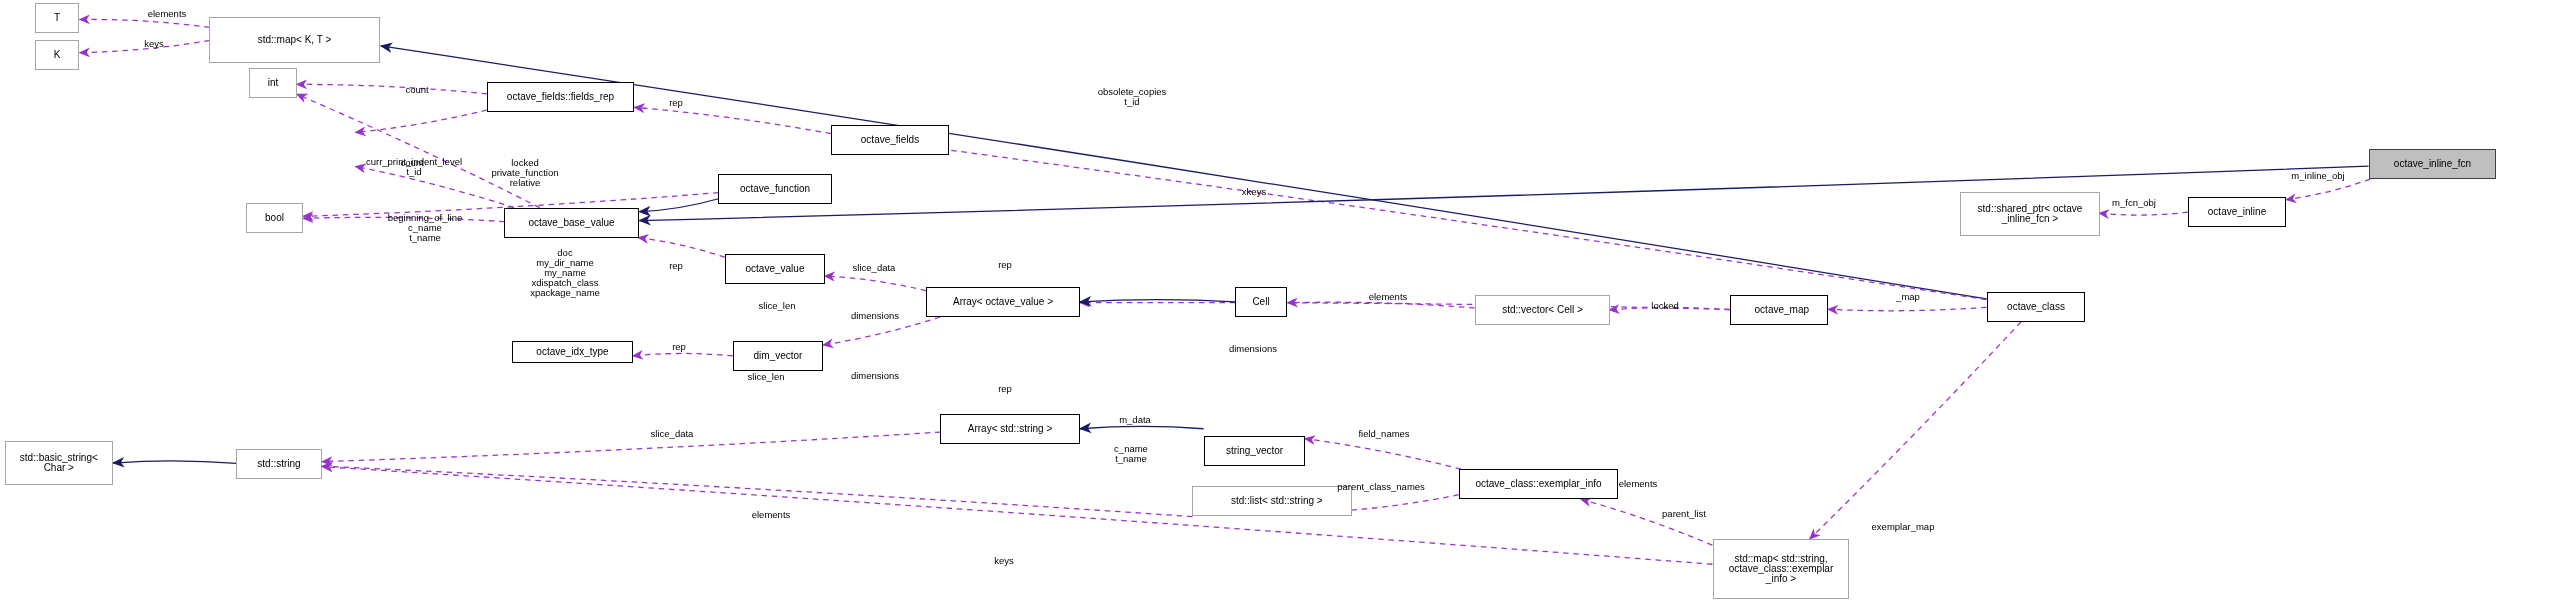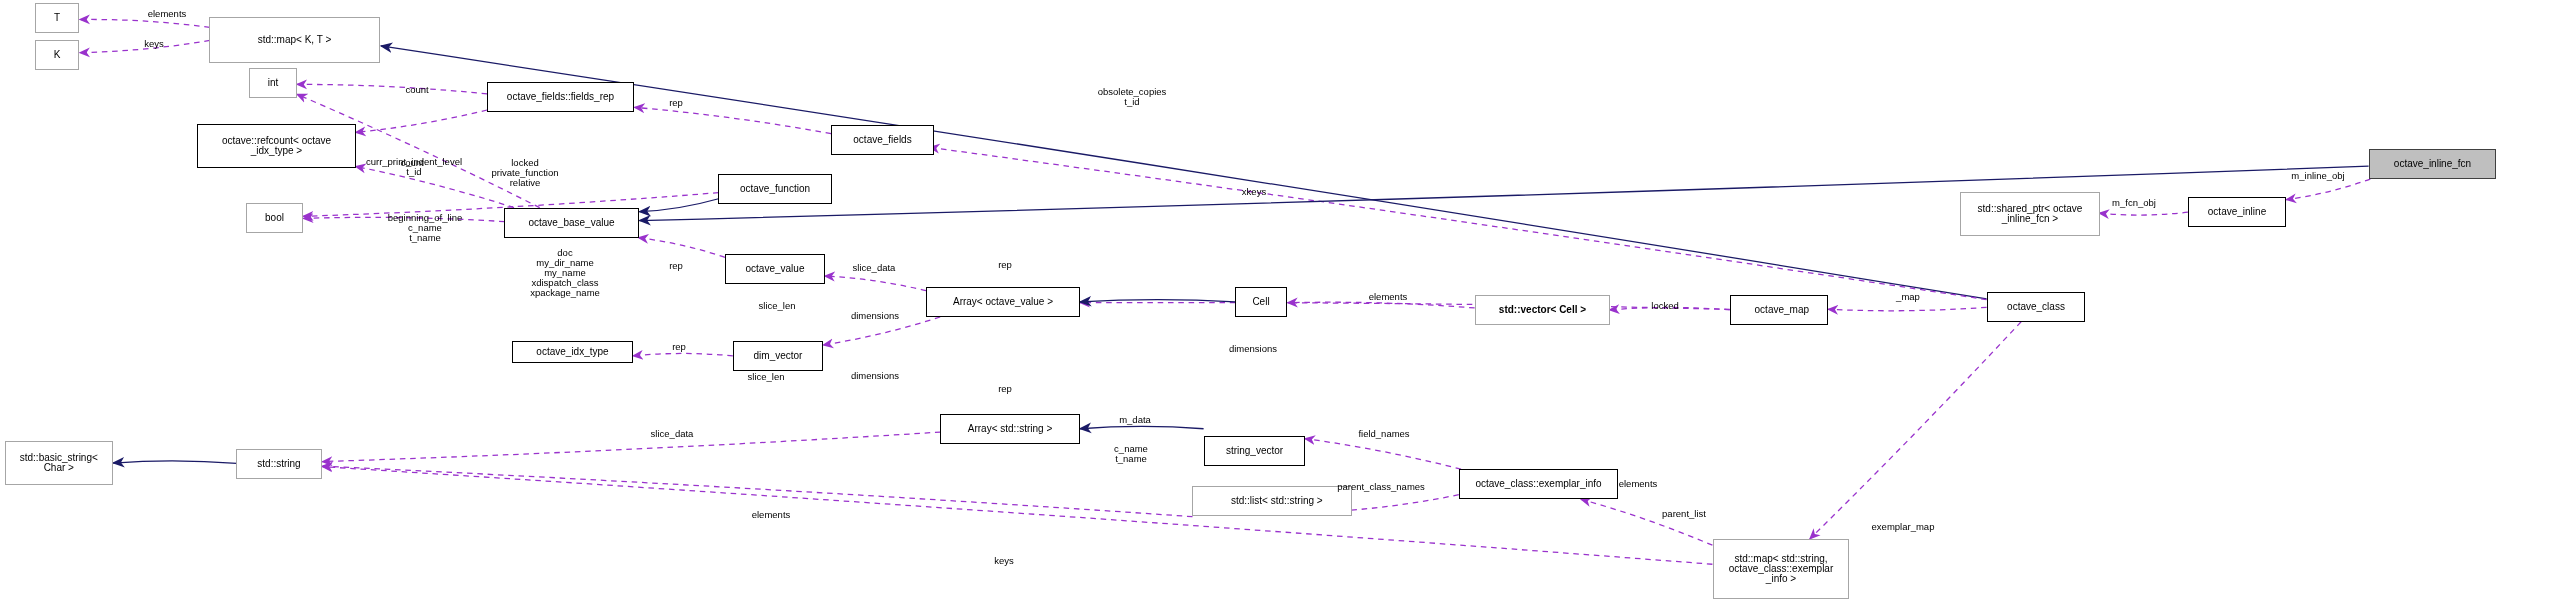--- a/index.html
+++ b/index.html
@@ -88,31 +88,29 @@
         <path d="M1840,624.2183908045977 Q1760,640.7931034482758 1680,645.3678160919541" stroke="#9932cc" stroke-width="1.6" stroke-dasharray="7,6" marker-end="url(#ar-u)" fill="none"></path>
         <path d="M2160,687.9281045751634 Q2077.1682242990655,652.9640522875817 1994.3364485981308,630" stroke="#9932cc" stroke-width="1.6" stroke-dasharray="7,6" marker-end="url(#ar-u)" fill="none"></path>
         <path d="M2549.5166163141994,406 Q2416.2416918429003,549 2282.9667673716012,680" stroke="#9932cc" stroke-width="1.6" stroke-dasharray="7,6" marker-end="url(#ar-u)" fill="none"></path>
         <path d="M2160,711.960929250264 Q1283,644.3764519535375 406,588.791974656811" stroke="#9932cc" stroke-width="1.6" stroke-dasharray="7,6" marker-end="url(#ar-u)" fill="none"></path>
       </g>
   </svg>
 <div class="node" style="left: 35px; top: 3.2px; width: 44px; height: 30px;">T</div>
     <div class="node" style="left: 35px; top: 40px; width: 44px; height: 30px;">K</div>
     <div class="node" style="left: 209px; top: 17.4px; width: 171px; height: 46px;">std::map&lt; K, T &gt;</div>
     <div class="node" style="left: 249px; top: 68px; width: 48px; height: 30px;">int</div>
-    <div class="node solid" style="left: 197px; top: 124px; width: 159px; height: 44px;">octave::refcount&lt; octave
-_idx_type &gt;</div>
     <div class="node" style="left: 246px; top: 203px; width: 57px; height: 30px;">bool</div>
     <div class="node solid" style="left: 487px; top: 82px; width: 147px; height: 30px;">octave_fields::fields_rep</div>
-    <div class="node solid" style="left: 831px; top: 125px; width: 103px; height: 30px; text-align: center;">octave_fields</div>
+    <div class="node solid" style="left: 831px; top: 125px; width: 118px; height: 30px; text-align: center;">octave_fields</div>
     <div class="node solid" style="left: 718px; top: 174px; width: 114px; height: 30px;">octave_function</div>
     <div class="node solid" style="left: 504px; top: 208px; width: 135px; height: 30px;">octave_base_value</div>
     <div class="node solid" style="left: 725px; top: 254px; width: 100px; height: 30px;">octave_value</div>
     <div class="node solid" style="left: 926px; top: 287px; width: 154px; height: 30px;">Array&lt; octave_value &gt;</div>
     <div class="node solid" style="left: 1235px; top: 287px; width: 52px; height: 30px;">Cell</div>
-    <div class="node" style="left: 1475px; top: 295px; width: 135px; height: 30px; font-weight: bold;">std::vector&lt; Cell &gt;</div>
+    <div class="node" style="left: 1475px; top: 295px; width: 135px; height: 30px;">std::vector&lt; Cell &gt;</div>
     <div class="node solid" style="left: 1730px; top: 295px; width: 98px; height: 30px; padding-left: 8px;">octave_map</div>
     <div class="node solid" style="left: 1987px; top: 292px; width: 98px; height: 30px;">octave_class</div>
     <div class="node solid" style="left: 512px; top: 341px; width: 121px; height: 22px;">octave_idx_type</div>
     <div class="node solid" style="left: 733px; top: 341px; width: 90px; height: 30px;">dim_vector</div>
     <div class="node solid" style="left: 940px; top: 414px; width: 140px; height: 30px;">Array&lt; std::string &gt;</div>
     <div class="node solid" style="left: 1204px; top: 436px; width: 101px; height: 30px;">string_vector</div>
     <div class="node" style="left: 4.8px; top: 441px; width: 108px; height: 44px;">std::basic_string&lt;
 Char &gt;</div>
     <div class="node" style="left: 236px; top: 449px; width: 86px; height: 30px;">std::string</div>
     <div class="node solid" style="left: 1459px; top: 469px; width: 159px; height: 30px;">octave_class::exemplar_info</div>

